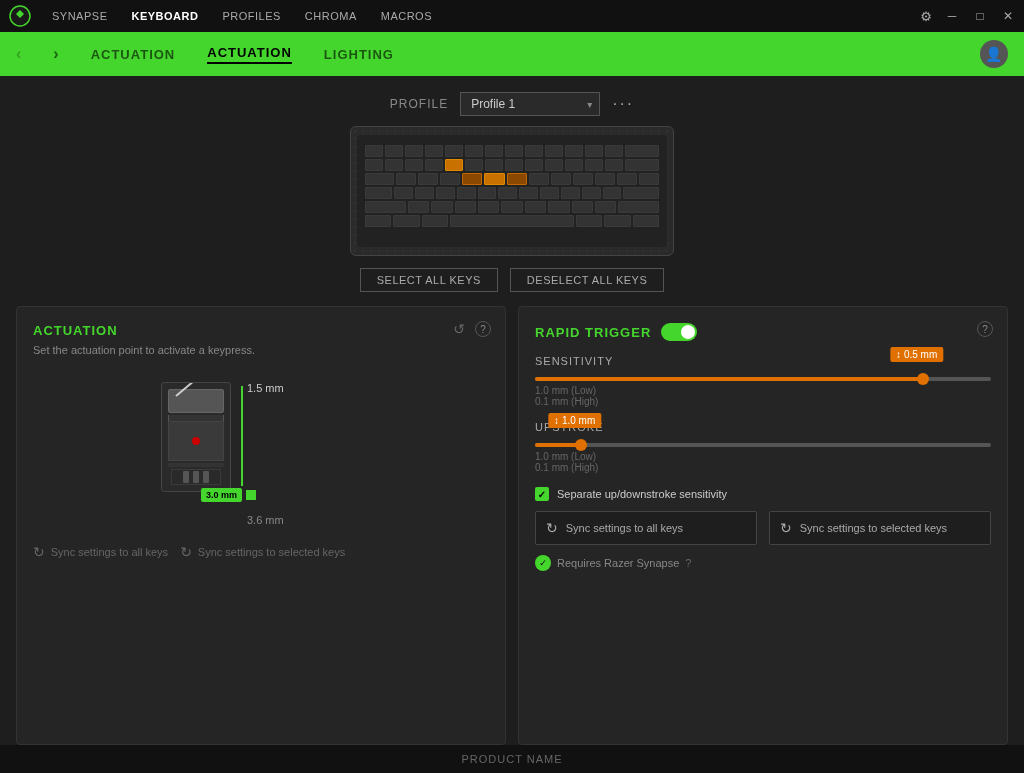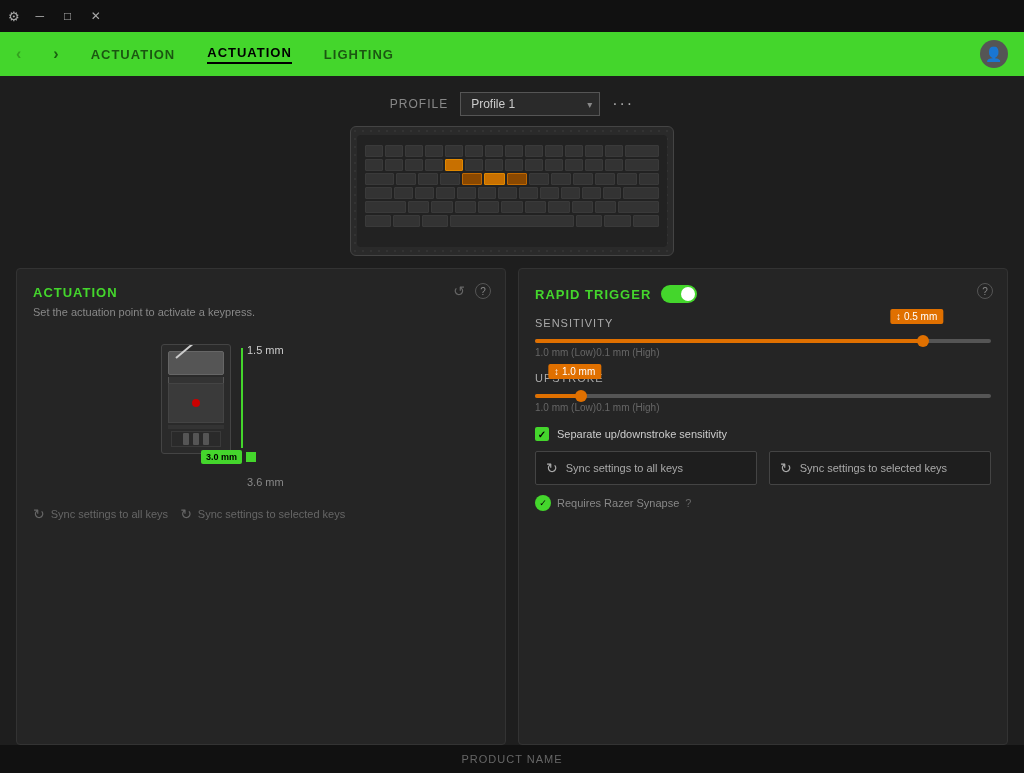--- a/index.html
+++ b/index.html
@@ -387,24 +387,25 @@
       font-size: 10px;
       padding: 2px 6px;
       border-radius: 2px;
       white-space: nowrap;
       display: flex;
       align-items: center;
       gap: 3px;
     }
     .slider-limits {
       display: flex;
-      justify-content: flex-start;
+      justify-content: space-between;
       font-size: 10px;
       color: #666;
       margin-top: 2px;
+      flex-direction: column;
     }
 
     .checkbox-row {
       display: flex;
       align-items: center;
       gap: 8px;
       margin: 14px 0 10px;
     }
     .checkbox {
       width: 14px;
@@ -476,20 +477,31 @@
     .product-name {
       font-size: 11px;
       color: #666;
       letter-spacing: 1px;
     }
   </style>
 </head>
 <body>
 
 <div id="titlebar">
+  <div id="titlebar-left">
+    <svg class="razer-logo" viewBox="0 0 24 24" fill="#44d62c">
+      <circle cx="12" cy="12" r="10" fill="#1a1a1a" stroke="#44d62c" stroke-width="1.5"></circle>
+      <path d="M12 6 L16 10 L12 14 L8 10 Z" fill="#44d62c"></path>
+    </svg>
+    <span class="nav-tab">SYNAPSE</span>
+    <span class="nav-tab active">KEYBOARD</span>
+    <span class="nav-tab">PROFILES</span>
+    <span class="nav-tab">CHROMA</span>
+    <span class="nav-tab">MACROS</span>
+  </div>
   <div id="titlebar-right">
     <span class="gear-icon-btn">⚙</span>
     <span class="win-btn">─</span>
     <span class="win-btn">□</span>
     <span class="win-btn">✕</span>
   </div>
 </div>
 
 <div id="navbar">
   <span class="nav-arrow disabled">‹</span>
@@ -609,20 +621,24 @@
             <div class="key space"></div>
             <div class="key"></div>
             <div class="key"></div>
             <div class="key"></div>
           </div>
         </div>
       </div>
     </div>
   </div>
 
+  <div id="select-btns">
+    <button class="select-btn">SELECT ALL KEYS</button>
+    <button class="select-btn">DESELECT ALL KEYS</button>
+  </div>
 
   <div id="panels">
 
     <div class="panel">
       <div class="panel-title">ACTUATION</div>
       <span class="panel-reset">↺</span>
       <div class="panel-help">?</div>
       <div class="panel-desc">Set the actuation point to activate a keypress.</div>
 
       <div class="actuation-visual">

